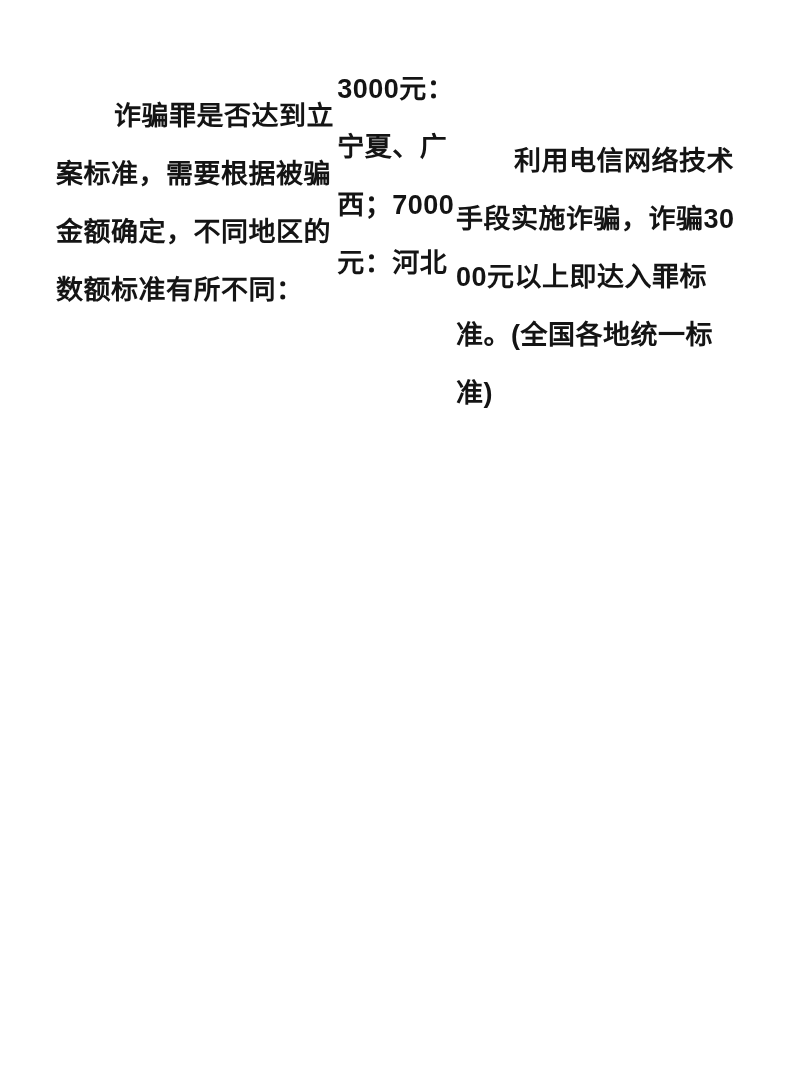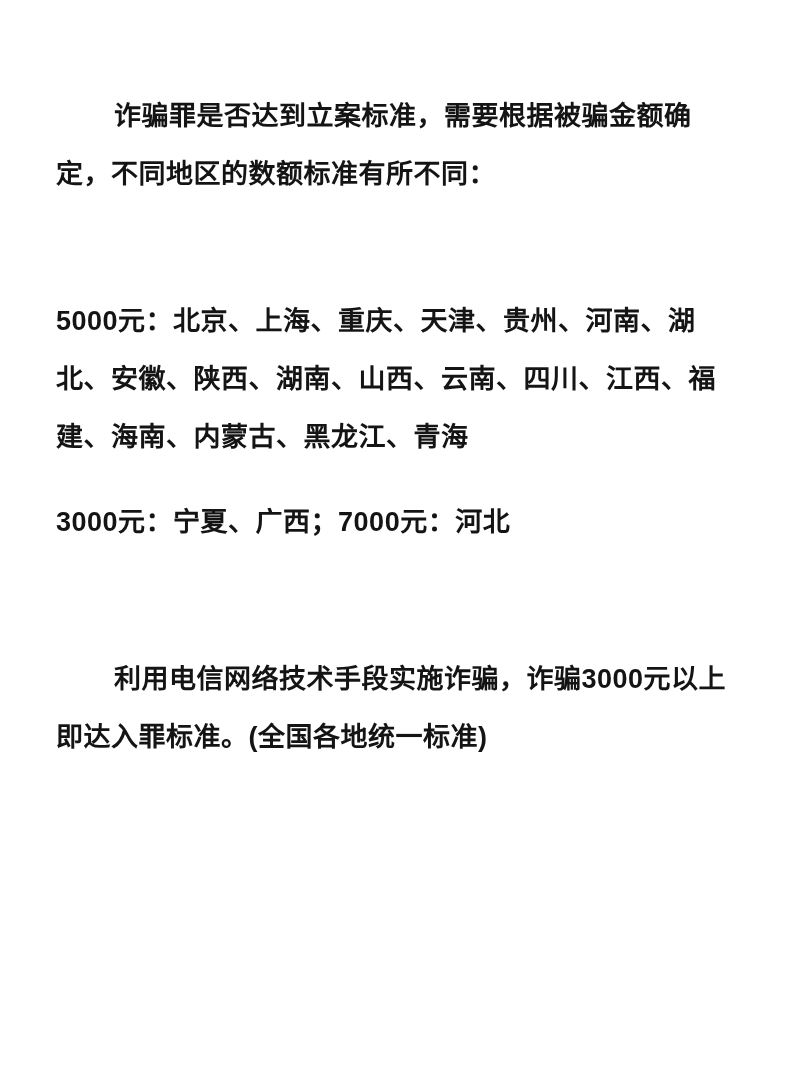--- a/index.html
+++ b/index.html
@@ -13,21 +13,21 @@
     font-family: "Liberation Sans", "DejaVu Sans", sans-serif;
     color: #1a1a1a;
     overflow: hidden;
   }
   .page {
     box-sizing: border-box;
     width: 800px;
     height: 1066px;
     padding: 60px 56px 20px 56px;
     display: flex;
-    flex-direction: column;
+    flex-direction: row;
   }
   .para {
     font-size: 27px;
     line-height: 58px;
     letter-spacing: 0.5px;
     font-weight: 600;
     color: #141414;
     text-align: left;
     word-break: break-all;
   }
@@ -51,20 +51,19 @@
   }
 </style>
 </head>
 <body>
 
 <div class="page">
 
   <p class="para indent">诈骗罪是否达到立案标准，需要根据被骗金额确定，不同地区的数额标准有所不同：</p>
 
 
-  <p class="para block-gap-md"><span>5000元：</span><span>北京、上海、重庆、天津、贵州、河南、湖北、安徽、陕西、湖南、山西、云南、四川、江西、福建、海南、内蒙古、黑龙江、青海</span></p>
 
 
   <p class="para tight"><span>3000元：</span><span>宁夏、广西；7000元：河北</span></p>
 
   <p class="para footer-gap indent">利用电信网络技术手段实施诈骗，诈骗3000元以上即达入罪标准。(全国各地统一标准)</p>
 
 </div>
 
 </body></html>

